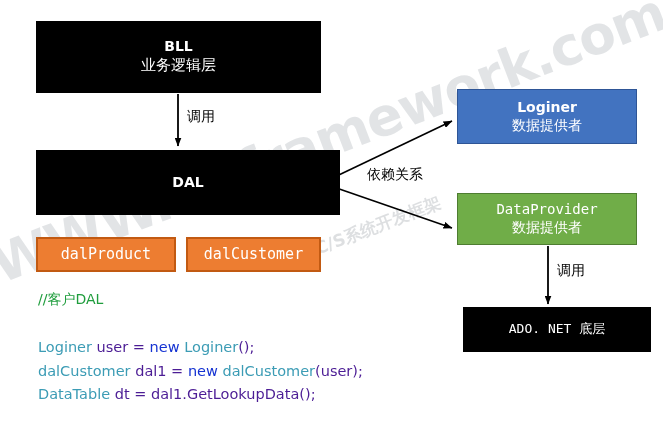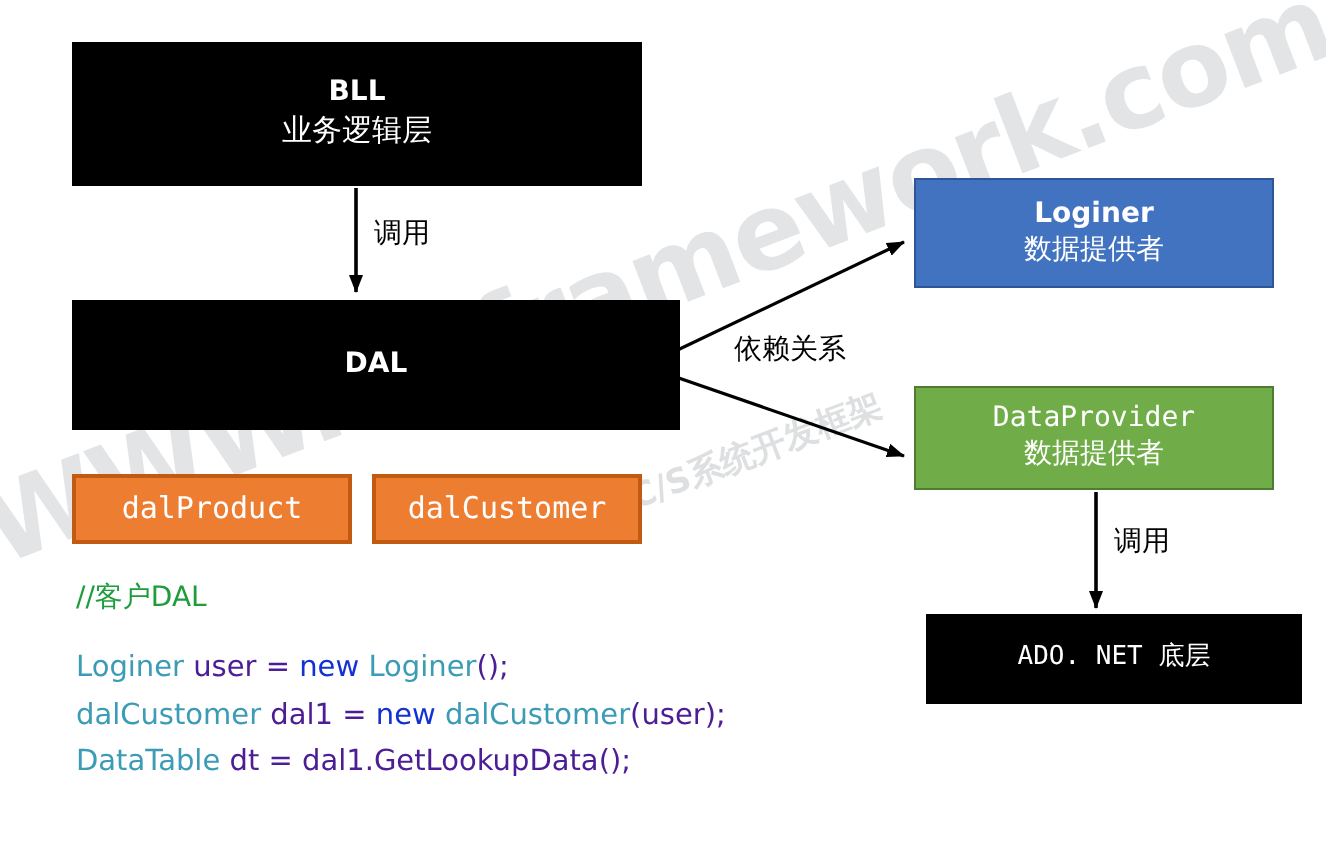--- a/index.html
+++ b/index.html
@@ -163,21 +163,21 @@
     font-size: 14.5px;
     line-height: 1.0;
   }
   #code-block .code-line {
     white-space: nowrap;
     margin-bottom: 9px;
   }
   #code-block .code-comment {
     color: #1f9d3d;
     font-size: 14px;
-    margin-bottom: 21px;
+    margin-bottom: 34px;
   }
   .tok-type { color: #3c9cb5; }
   .tok-kw   { color: #1432d2; }
   .tok-plain{ color: #4c1d95; }
 </style>
 </head>
 <body>
 
 <div id="canvas">
 

